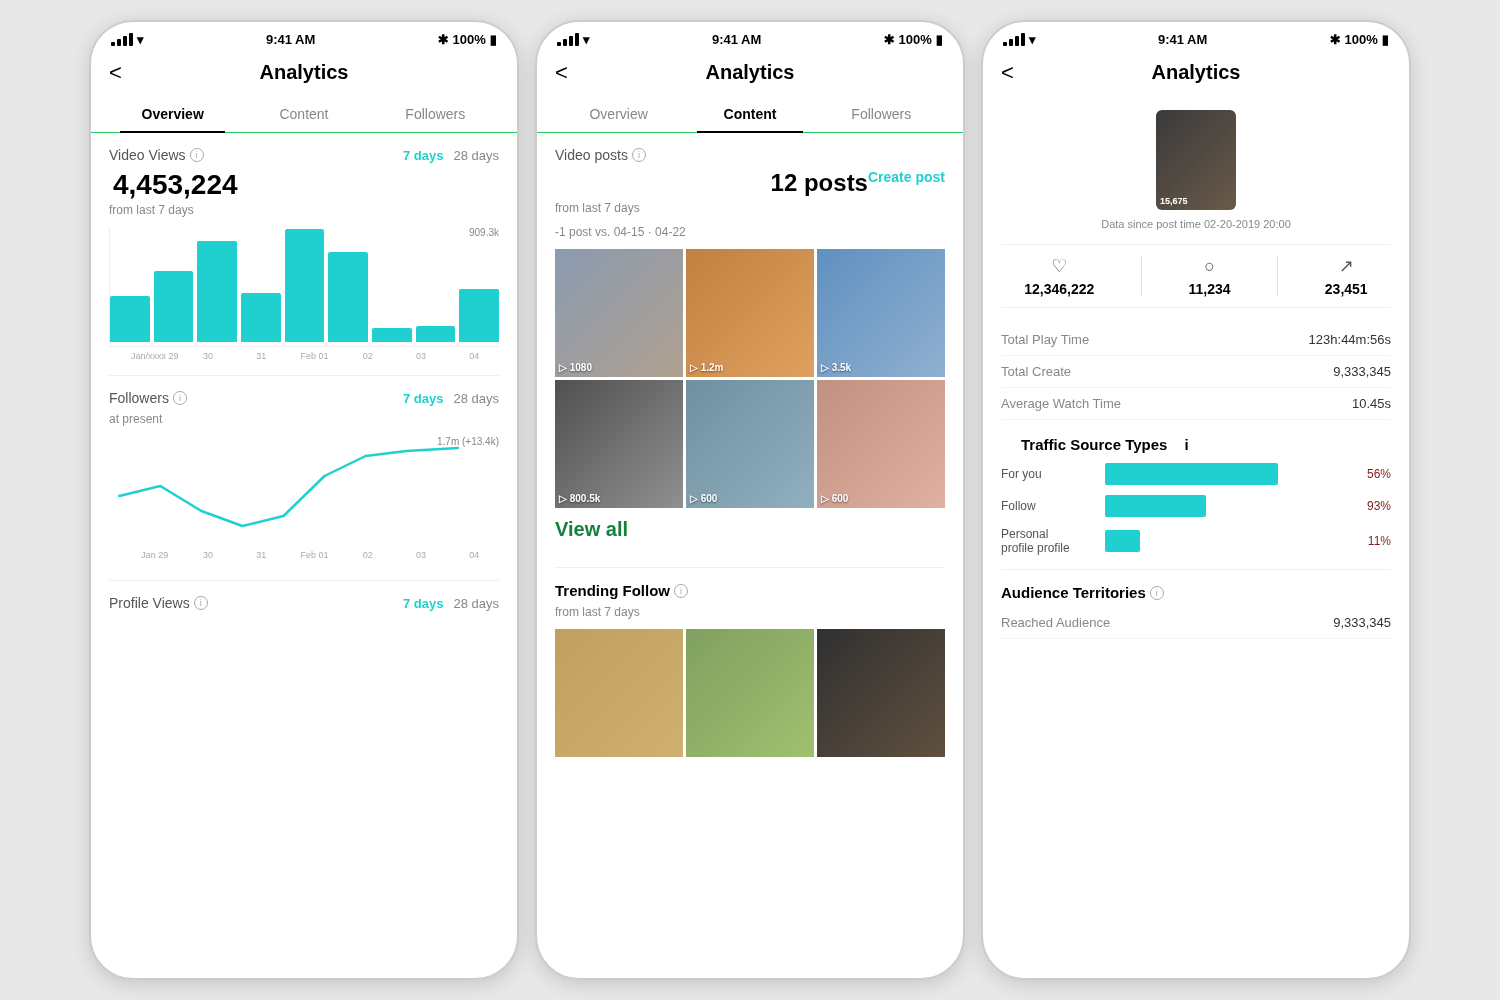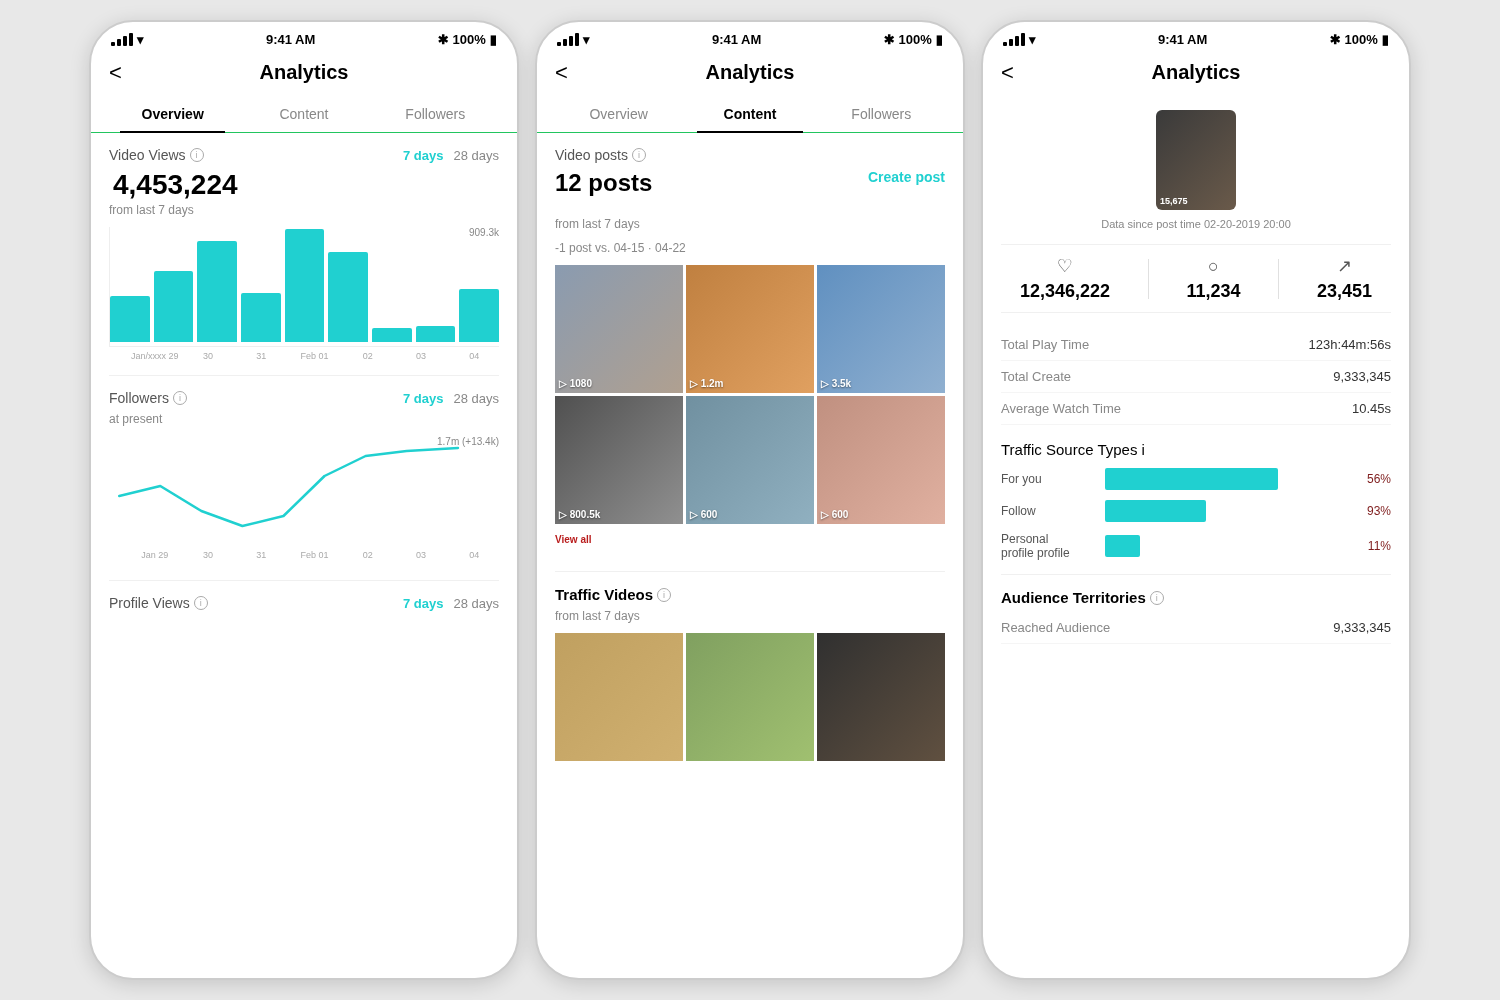--- a/index.html
+++ b/index.html
@@ -201,23 +201,23 @@
       height: 110px;
     }
     .divider {
       height: 1px;
       background: #f0f0f0;
       margin: 14px 0;
     }
     
     .posts-header {
       display: flex;
-      justify-content: space-between;
+      justify-content: flex-end;
       align-items: flex-start;
-      margin-bottom: 20px;
+      margin-bottom: 4px;
     }
     .posts-count { font-size: 24px; font-weight: 700; }
     .create-post-btn { font-size: 14px; color: #20d0d0; font-weight: 600; }
     .posts-sub { font-size: 12px; color: #888; margin-bottom: 10px; }
     
     .image-grid {
       display: grid;
       grid-template-columns: repeat(3, 1fr);
       gap: 3px;
       margin-bottom: 10px;
@@ -234,22 +234,22 @@
       left: 4px;
       display: flex;
       align-items: center;
       gap: 3px;
       color: #fff;
       font-size: 10px;
       font-weight: 600;
       text-shadow: 0 1px 2px rgba(0,0,0,0.5);
     }
     .view-all-btn {
-      color: #b91c1c;
-      font-size: 10px;
+      color: #15803d;
+      font-size: 20px;
       font-weight: 600;
       margin-bottom: 26px;
       cursor: pointer;
     }
     
     .trending-images {
       display: grid;
       grid-template-columns: repeat(3, 1fr);
       gap: 3px;
       margin-bottom: 14px;
@@ -291,43 +291,44 @@
       border-bottom: 1px solid #f0f0f0;
       margin-bottom: 16px;
     }
     .engagement-item {
       display: flex;
       flex-direction: column;
       align-items: center;
       gap: 4px;
     }
     .engagement-icon { font-size: 18px; color: #555; }
-    .engagement-value { font-size: 18px; font-weight: 600; }
+    .engagement-value { font-size: 14px; font-weight: 600; }
     .engagement-divider {
       width: 1px;
       height: 40px;
       background: #e0e0e0;
     }
     .stat-row {
       display: flex;
       justify-content: space-between;
       align-items: center;
       padding: 8px 0;
       border-bottom: 1px solid #f5f5f5;
     }
     .stat-label { font-size: 13px; color: #888; }
     .stat-value { font-size: 13px; color: #333; font-weight: 500; }
     .traffic-section { margin-top: 16px; }
     .traffic-title {
       font-size: 15px;
-      font-weight: 400;
+      font-weight: 700;
       margin-bottom: 10px;
       display: flex;
       align-items: center;
-      gap: 4px;
+      gap: 17px;
+      margin-left: 20px;
     }
     .traffic-row {
       display: flex;
       align-items: center;
       margin-bottom: 10px;
       gap: 24px;
     }
     .traffic-label { font-size: 12px; color: #555; width: 80px; flex-shrink: 0; }
     .traffic-bar-wrap { flex: 1; }
     .traffic-bar {
@@ -551,21 +552,21 @@
         </div>
       </div>
     </div>
 
     <div class="view-all-btn">View all</div>
 
     <div class="divider"></div>
 
     <div class="section-header">
       <div class="section-title">
-        <span style="font-size:15px;font-weight:700;color:#000;">Traffic Videos</span>
+        <span style="font-size:15px;font-weight:700;color:#000;">Trending Follow</span>
         <span class="info-icon">i</span>
       </div>
     </div>
     <div class="posts-sub">from last 7 days</div>
 
     <div class="trending-images">
       <div class="grid-item img-bread"></div>
       <div class="grid-item img-deer"></div>
       <div class="grid-item img-dark"></div>
     </div>

